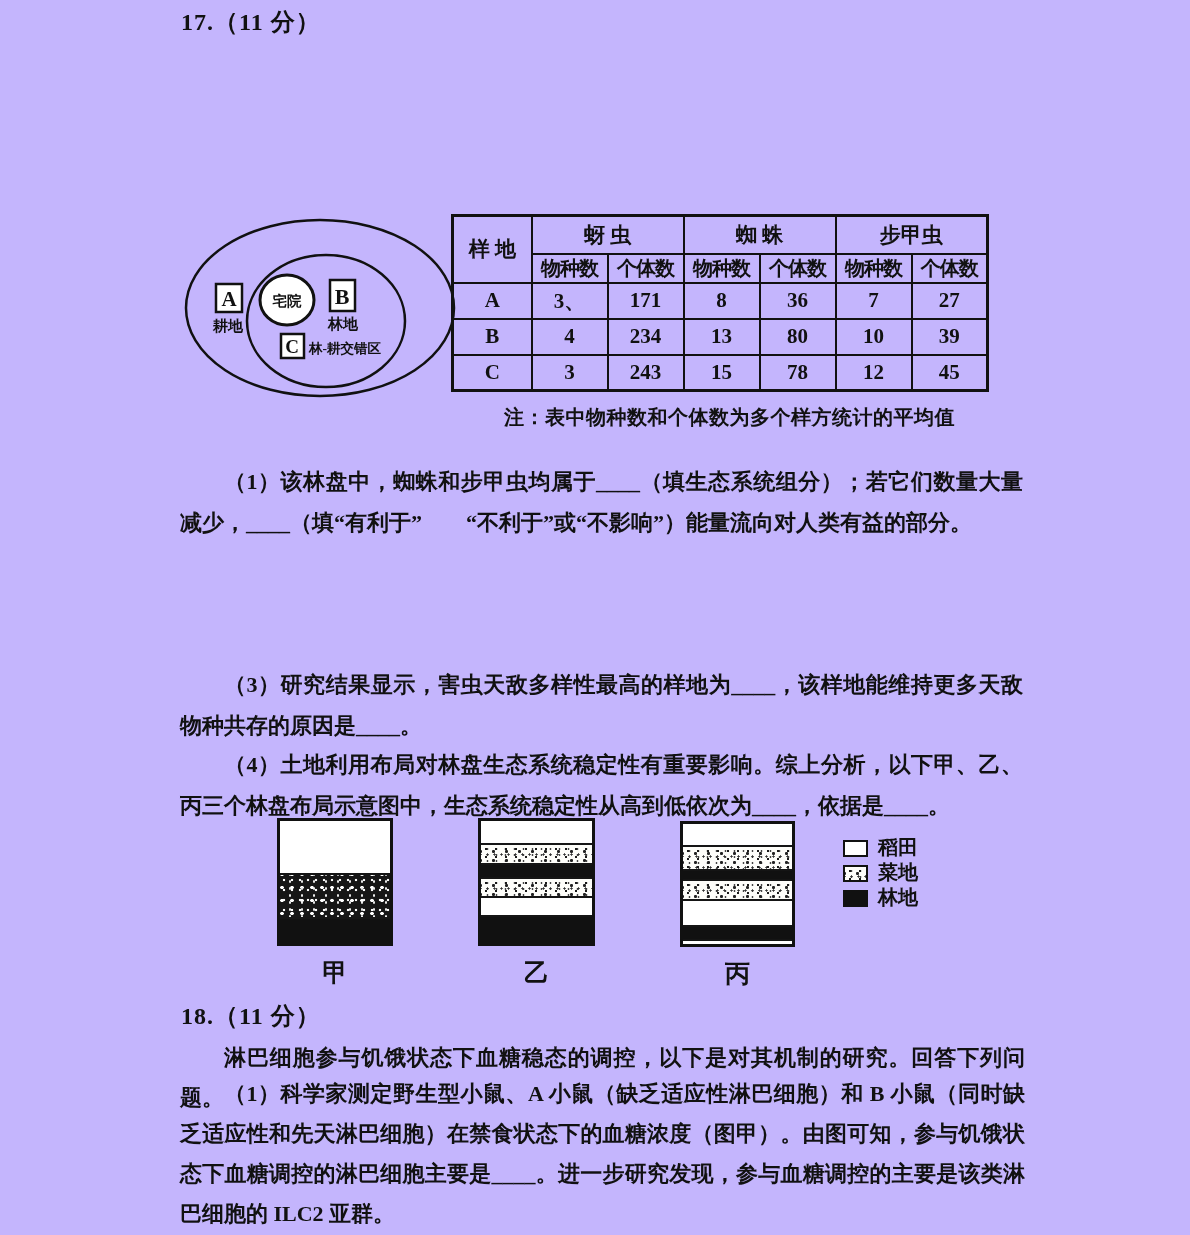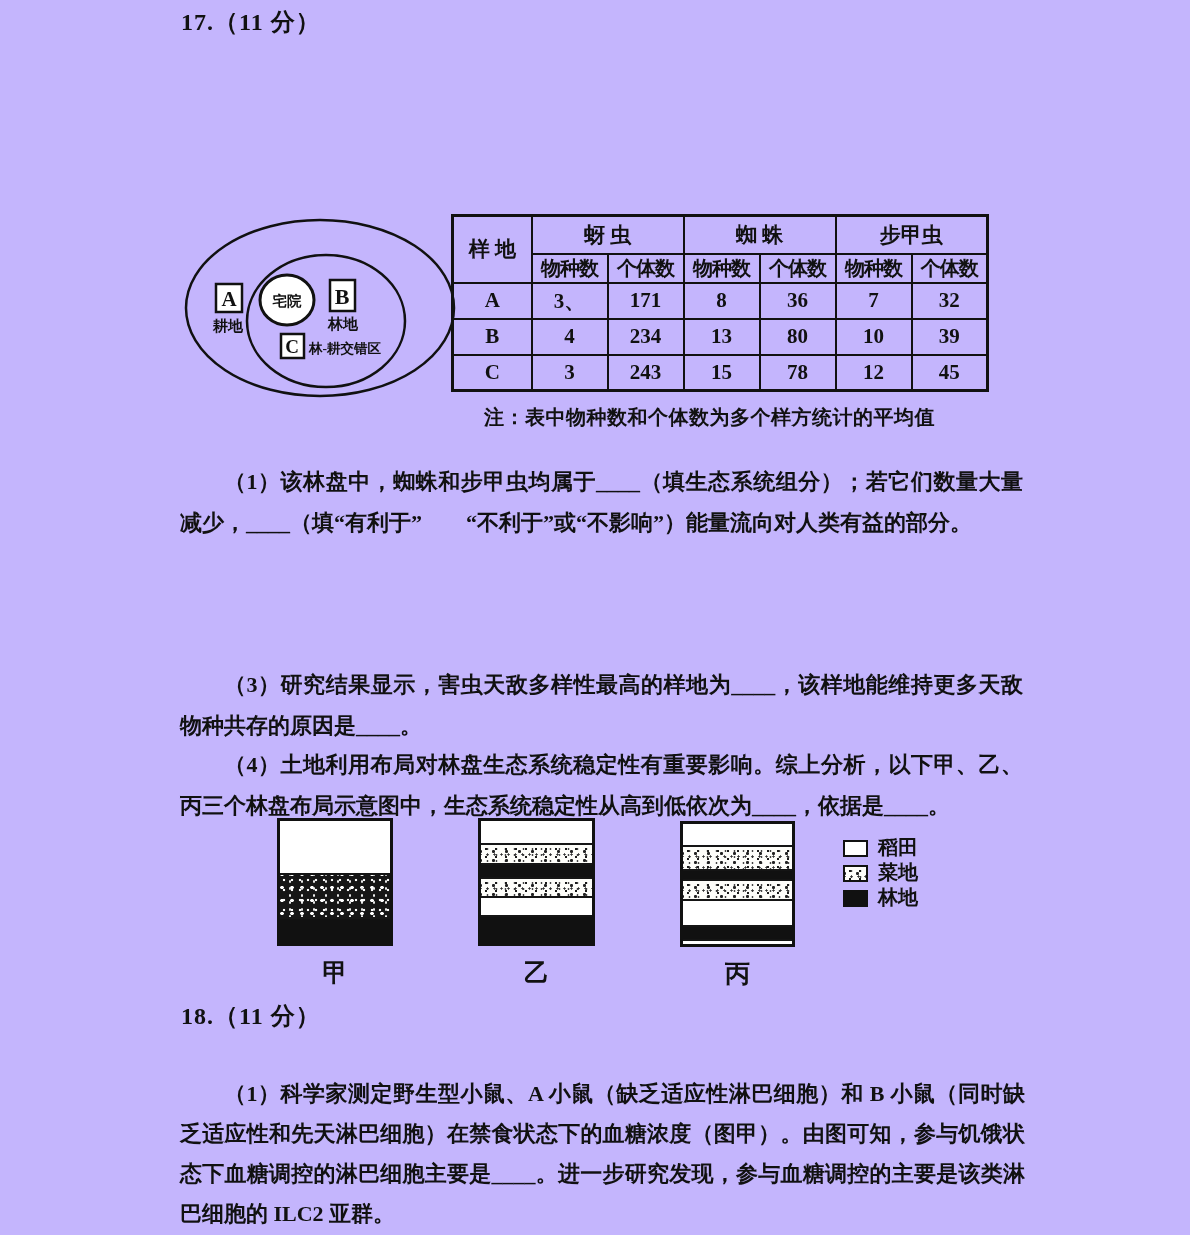--- a/index.html
+++ b/index.html
@@ -141,21 +141,21 @@
         </tr>
       </thead>
       <tbody>
           <tr>
             <td>A</td>
             <td>3、</td>
             <td>171</td>
             <td>8</td>
             <td>36</td>
             <td>7</td>
-            <td>32</td>
+            <td>27</td>
           </tr>
           <tr>
             <td>B</td>
             <td>4</td>
             <td>234</td>
             <td>13</td>
             <td>80</td>
             <td>10</td>
             <td>39</td>
           </tr>
@@ -165,21 +165,21 @@
             <td>243</td>
             <td>15</td>
             <td>78</td>
             <td>12</td>
             <td>45</td>
           </tr>
         </tbody>
     </table>
   </div>
 
-  <div class="abs note" style="left:484px;top:404px;">注：表中物种数和个体数为多个样方统计的平均值</div>
+  <div class="abs note" style="left:504px;top:404px;">注：表中物种数和个体数为多个样方统计的平均值</div>
 
   <p class="abs para" style="left:180px;top:461px;width:843px;">（1）该林盘中，蜘蛛和步甲虫均属于____（填生态系统组分）；若它们数量大量减少，____（填“有利于”　　“不利于”或“不影响”）能量流向对人类有益的部分。</p>
   <p class="abs para" style="left:180px;top:664px;width:843px;">（3）研究结果显示，害虫天敌多样性最高的样地为____，该样地能维持更多天敌物种共存的原因是____。</p>
   <p class="abs para" style="left:180px;top:744px;width:843px;">（4）土地利用布局对林盘生态系统稳定性有重要影响。综上分析，以下甲、乙、丙三个林盘布局示意图中，生态系统稳定性从高到低依次为____，依据是____。</p>
 
   <div class="dcol" style="left:277px;top:818px;width:116px;">
     <div class="square" style="width:116px;height:128px;">
         <div class="band band-paddy" style="flex-grow: 44;"></div>
         <div class="band band-vegdark" style="flex-grow: 36;"></div>
         <div class="band band-forest" style="flex-grow: 20;"></div>
@@ -219,15 +219,16 @@
       <span class="sw sw-veg"></span>
       <span class="legend-label">菜地</span>
     </div>
     <div class="legend-item">
       <span class="sw sw-forest"></span>
       <span class="legend-label">林地</span>
     </div>
   </div>
 
   <div class="abs qnum" style="left:181px;top:1000px;">18.（11 分）</div>
+  <p class="abs para" style="left:180px;top:1038px;width:845px;line-height:40px;">淋巴细胞参与饥饿状态下血糖稳态的调控，以下是对其机制的研究。回答下列问题。</p>
   <p class="abs para" style="left:180px;top:1074px;width:845px;line-height:40px;">（1）科学家测定野生型小鼠、A 小鼠（缺乏适应性淋巴细胞）和 B 小鼠（同时缺乏适应性和先天淋巴细胞）在禁食状态下的血糖浓度（图甲）。由图可知，参与饥饿状态下血糖调控的淋巴细胞主要是____。进一步研究发现，参与血糖调控的主要是该类淋巴细胞的 ILC2 亚群。</p>
 
 </div>
 
 </body></html>

